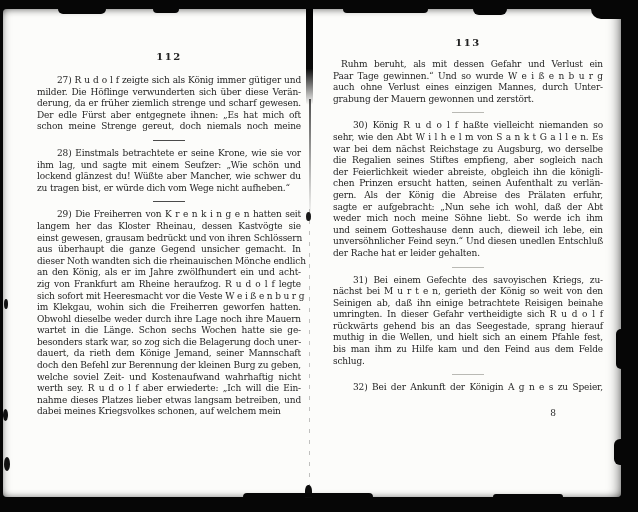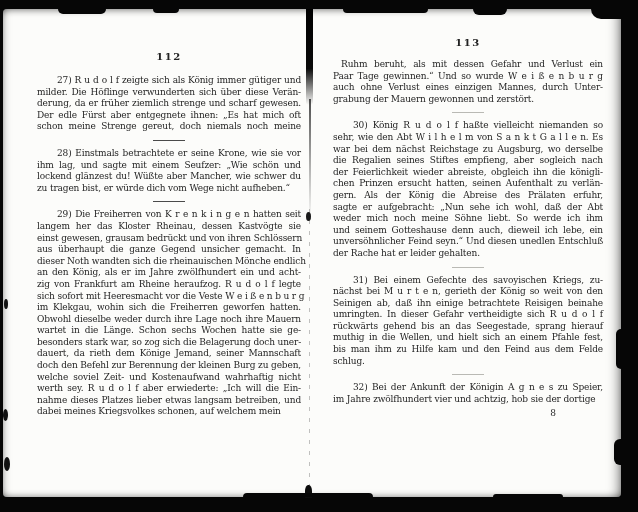--- a/index.html
+++ b/index.html
@@ -133,21 +133,20 @@
           <div class="line">Seinigen ab, daß ihn einige betrachtete Reisigen beinahe</div>
           <div class="line">umringten.  In dieser Gefahr vertheidigte sich R u d o l f</div>
           <div class="line">rückwärts gehend bis an das Seegestade, sprang hierauf</div>
           <div class="line">muthig in die Wellen, und hielt sich an einem Pfahle fest,</div>
           <div class="line">bis man ihm zu Hilfe kam und den Feind aus dem Felde</div>
           <div class="line last">schlug.</div>
         </div>
         <div class="rule"></div>
         <div class="para">
           <div class="line">32) Bei der Ankunft der Königin A g n e s zu Speier,</div>
-          <div class="line last">im Jahre zwölfhundert vier und achtzig, hob sie der dortige</div>
         </div>
       </div>
     <div class="signature">8</div>
   </div>
 
   <div class="gutter-thick"></div>
   <div class="gutter-thin"></div>
   <div class="gutter-dashes"></div>
   <div class="gutter-blob-a"></div>
   <div class="gutter-blob-b"></div>

